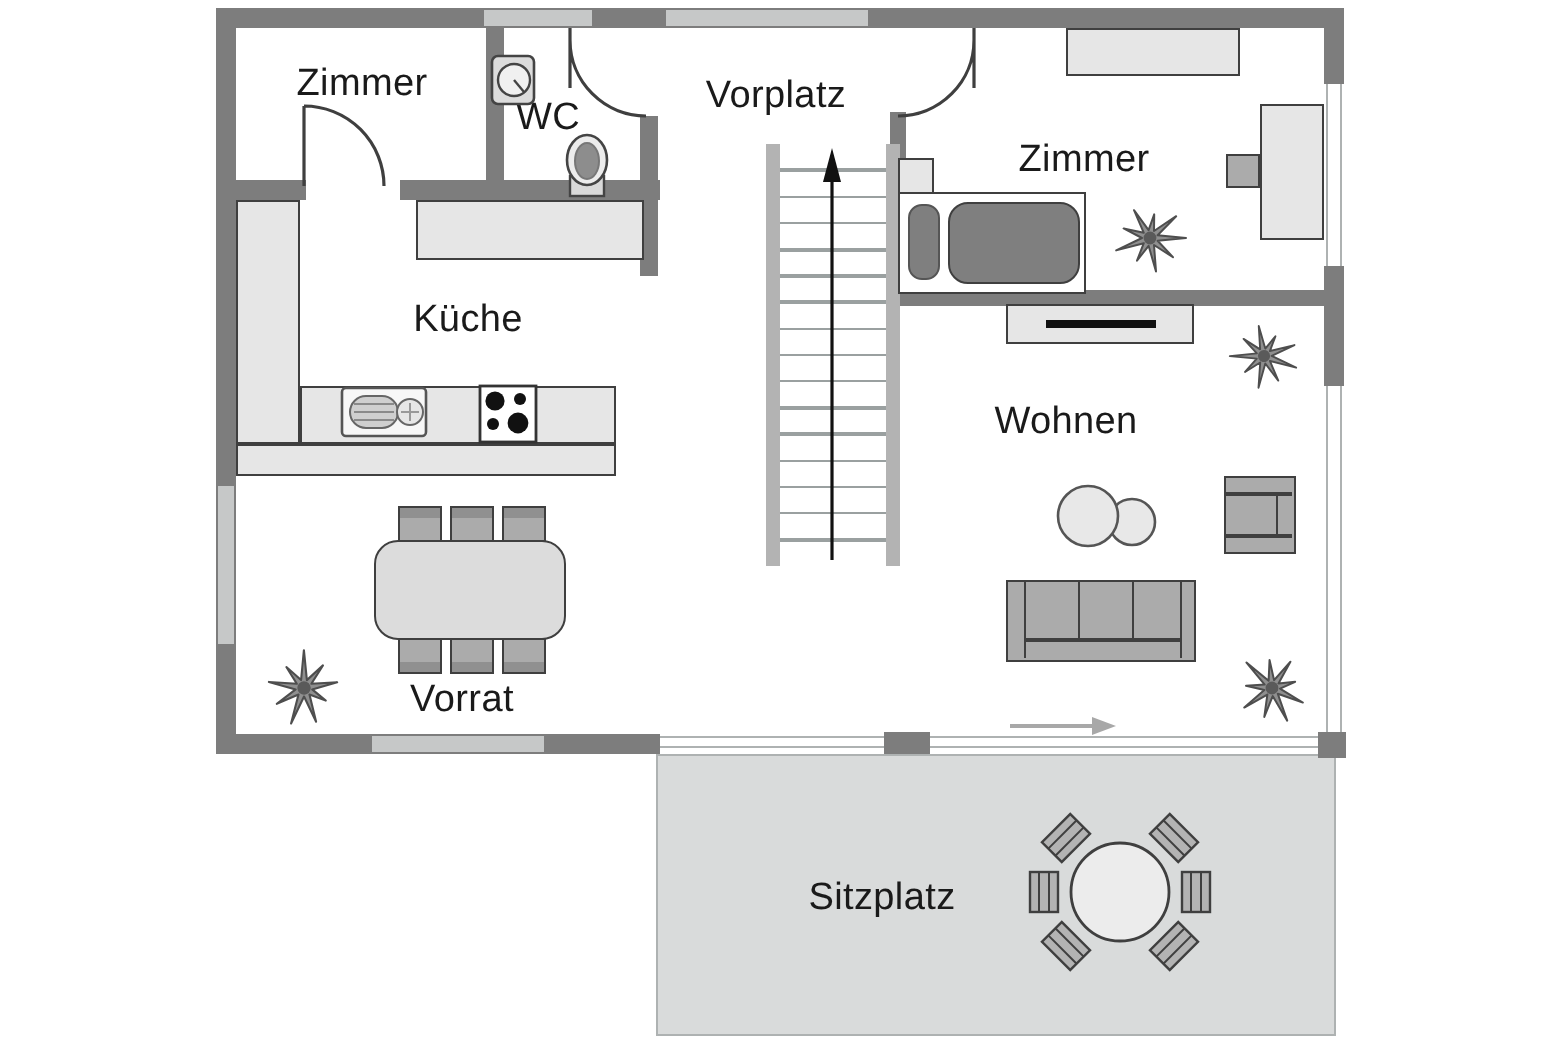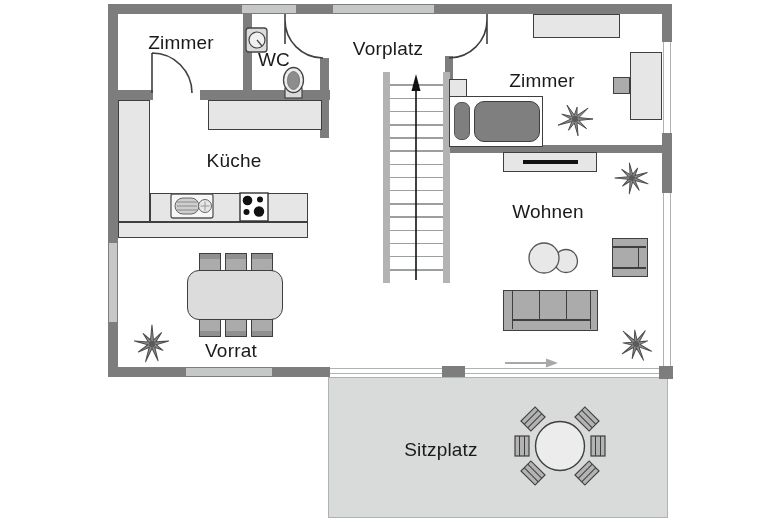--- a/index.html
+++ b/index.html
@@ -119,21 +119,21 @@
     </div>
   <div class="furn-m" style="left:251px;top:319px;width:22px;height:18px;">
       <div class="band" style="bottom:0;"></div>
     </div>
 
   <div class="label" style="left:181px;top:42px;">Zimmer</div>
   <div class="label" style="left:274px;top:59px;text-align:center;">WC</div>
   <div class="label" style="left:388px;top:48px;">Vorplatz</div>
   <div class="label" style="left:542px;top:68px;margin-top:12px;">Zimmer</div>
   <div class="label" style="left:234px;top:160px;">Küche</div>
-  <div class="label" style="left:548px;top:211px;">Wohnen</div>
+  <div class="label" style="left:533px;top:211px;">Wohnen</div>
   <div class="label" style="left:231px;top:350px;">Vorrat</div>
   <div class="label" style="left:441px;top:449px;">Sitzplatz</div>
 
   <svg class="overlay" width="783" height="522" viewBox="0 0 783 522">
     <defs>
       <g id="plant">
         <polygon points="18,0 3.8,1.4 11.5,9.6 2,3.5 3,16.7 -0.7,3.9 -6.5,11.3 -3.1,2.6 -16.9,6.2 -4,0 -13.2,-4.8 -3.1,-2.6 -8,-13.9 -0.7,-3.9 2.1,-11.8 2,-3.5 13.1,-10.9 3.8,-1.4" fill="#8f8f8f" stroke="#4e4e4e" stroke-width="1" stroke-linejoin="round"></polygon>
         <circle cx="0" cy="0" r="3.2" fill="#5a5a5a"></circle>
       </g>
     </defs>

